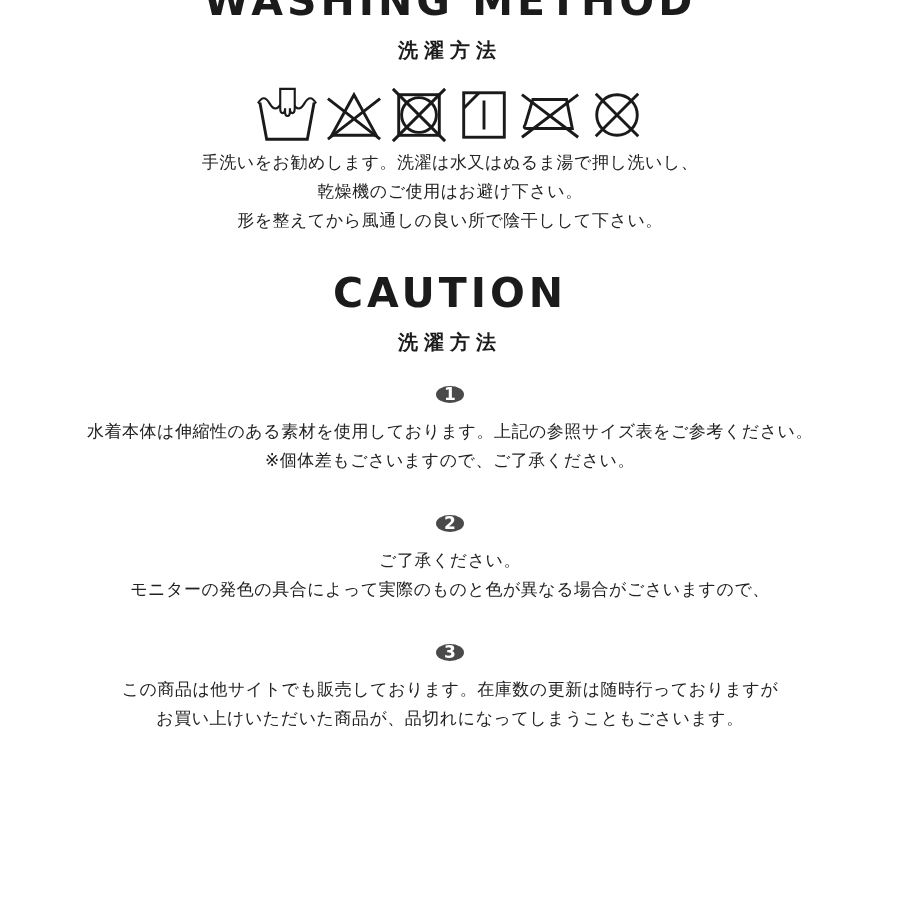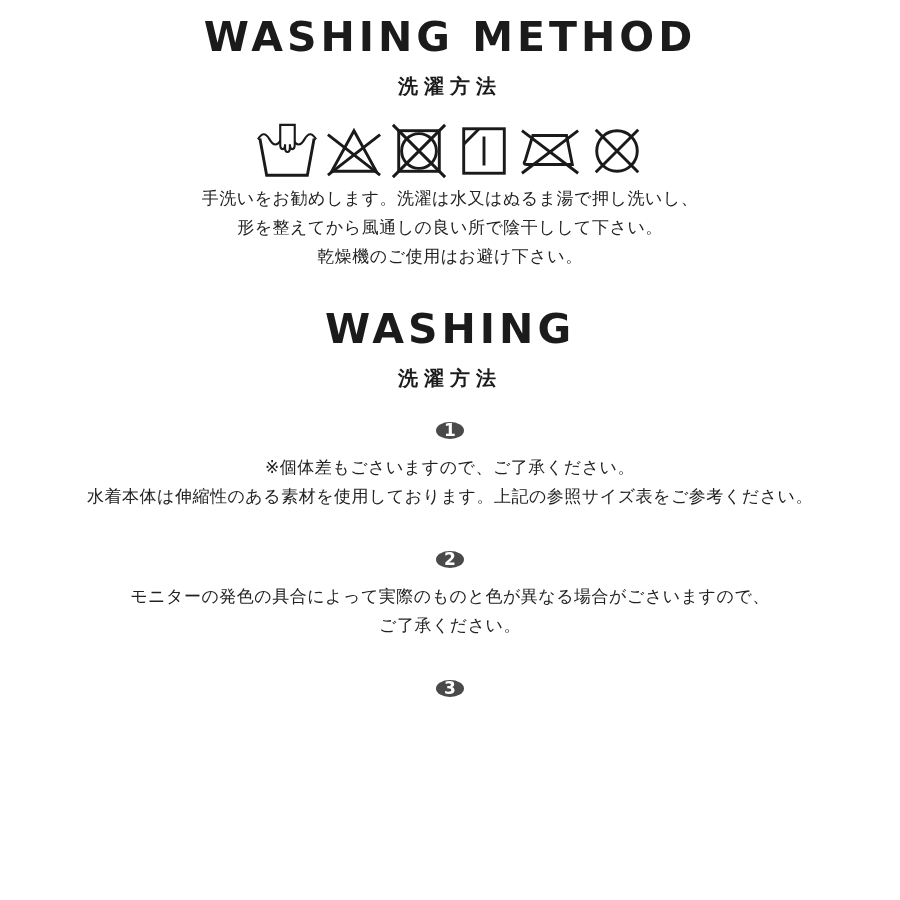--- a/index.html
+++ b/index.html
@@ -103,34 +103,38 @@
     <span>
       <svg width="56" height="58" viewBox="0 0 58 58">
         <circle class="stroke" cx="29" cy="29" r="21"></circle>
         <path class="stroke" d="M7,7 L51,51 M51,7 L7,51"></path>
       </svg>
     </span>
   </div>
 
   <div class="para">
     <div>手洗いをお勧めします。洗濯は水又はぬるま湯で押し洗いし、</div>
+    <div>乾燥機のご使用はお避け下さい。</div>
     <div>形を整えてから風通しの良い所で陰干しして下さい。</div>
-    <div>乾燥機のご使用はお避け下さい。</div>
   </div>
 
-  <div class="big-title caution-title">WASHING</div>
+  <div class="big-title caution-title">CAUTION</div>
   <div class="sub-title">洗濯方法</div>
 
   <div class="badge badge-1" style="background: rgb(74, 74, 74);">1</div>
   <div class="item-text">
+    <div>水着本体は伸縮性のある素材を使用しております。上記の参照サイズ表をご参考ください。</div>
     <div>※個体差もごさいますので、ご了承ください。</div>
-    <div>水着本体は伸縮性のある素材を使用しております。上記の参照サイズ表をご参考ください。</div>
   </div>
 
   <div class="badge badge-2" style="background: rgb(74, 74, 74);">2</div>
   <div class="item-text">
+    <div>ご了承ください。</div>
     <div>モニターの発色の具合によって実際のものと色が異なる場合がごさいますので、</div>
-    <div>ご了承ください。</div>
   </div>
 
   <div class="badge badge-3" style="background: rgb(74, 74, 74);">3</div>
+  <div class="item-text">
+    <div>この商品は他サイトでも販売しております。在庫数の更新は随時行っておりますが</div>
+    <div>お買い上けいただいた商品が、品切れになってしまうこともごさいます。</div>
+  </div>
 
 </div>
 
 </body></html>

